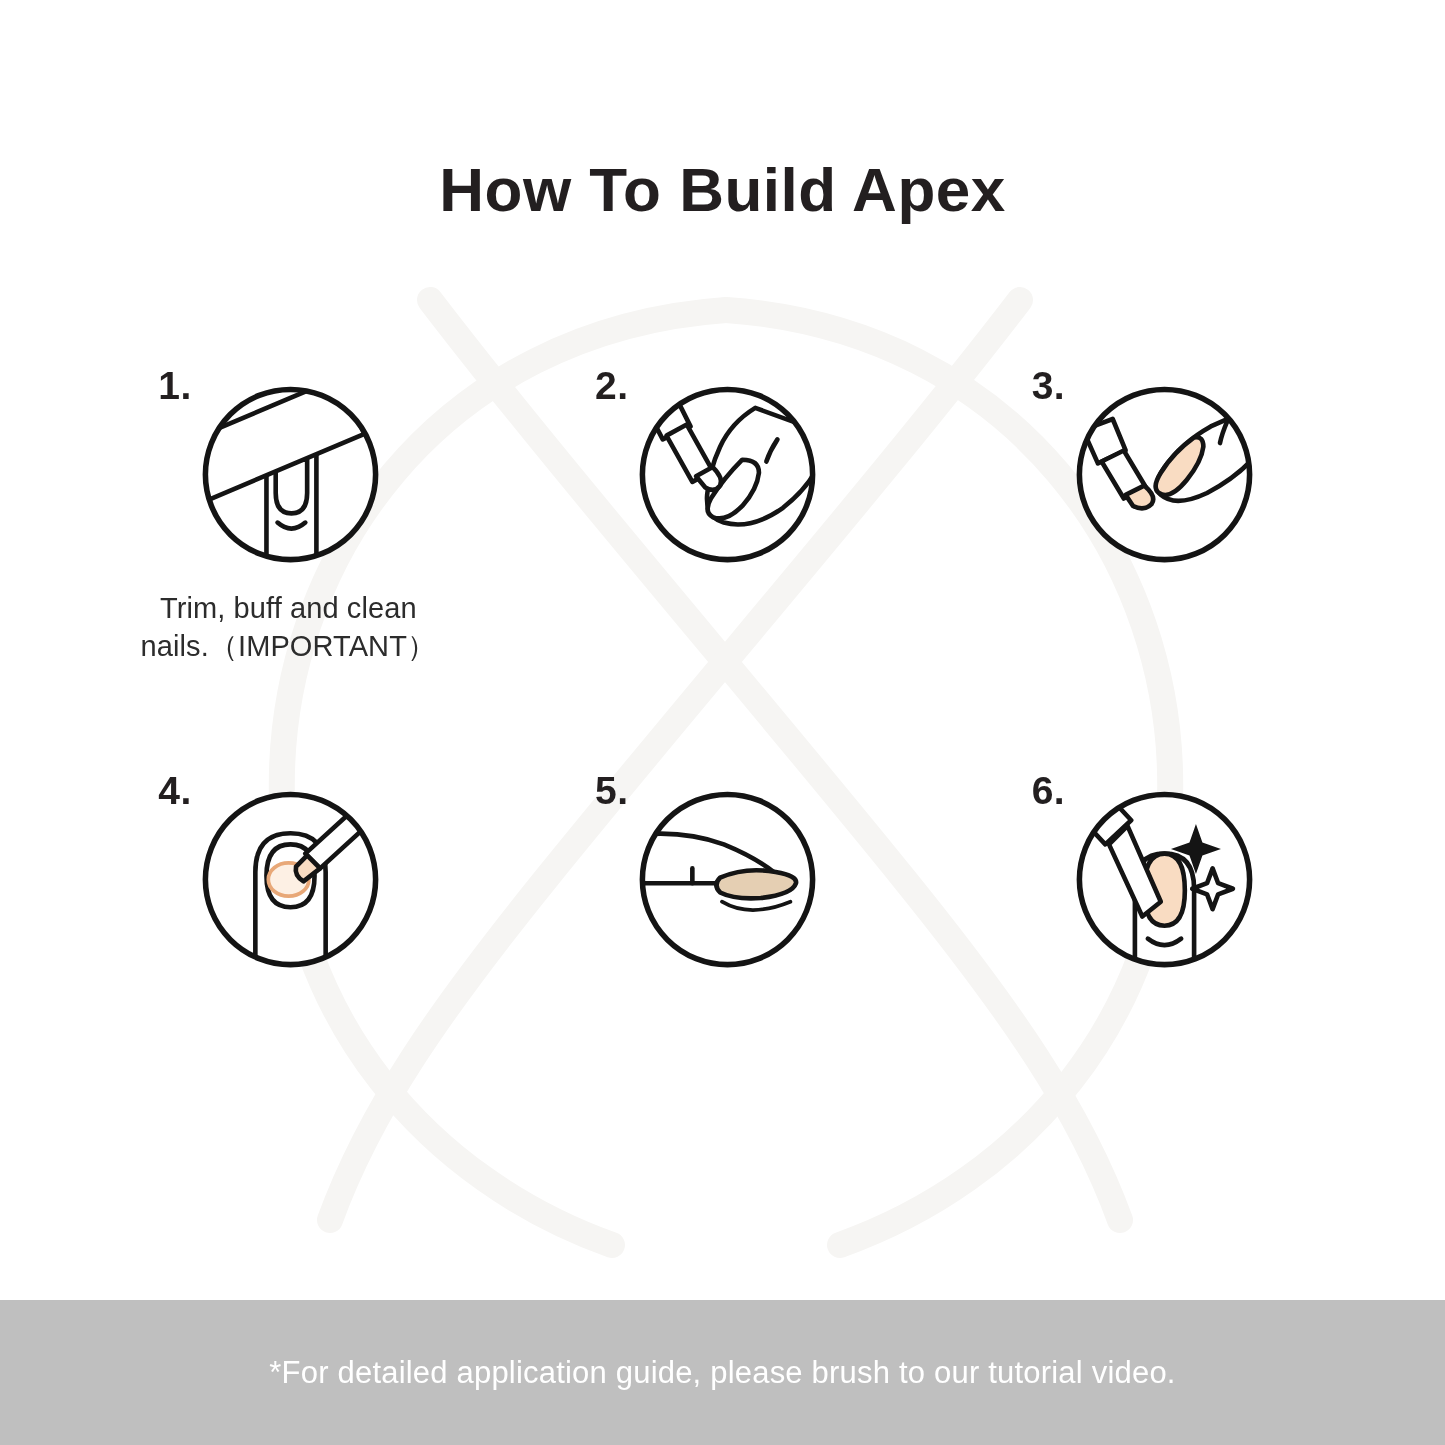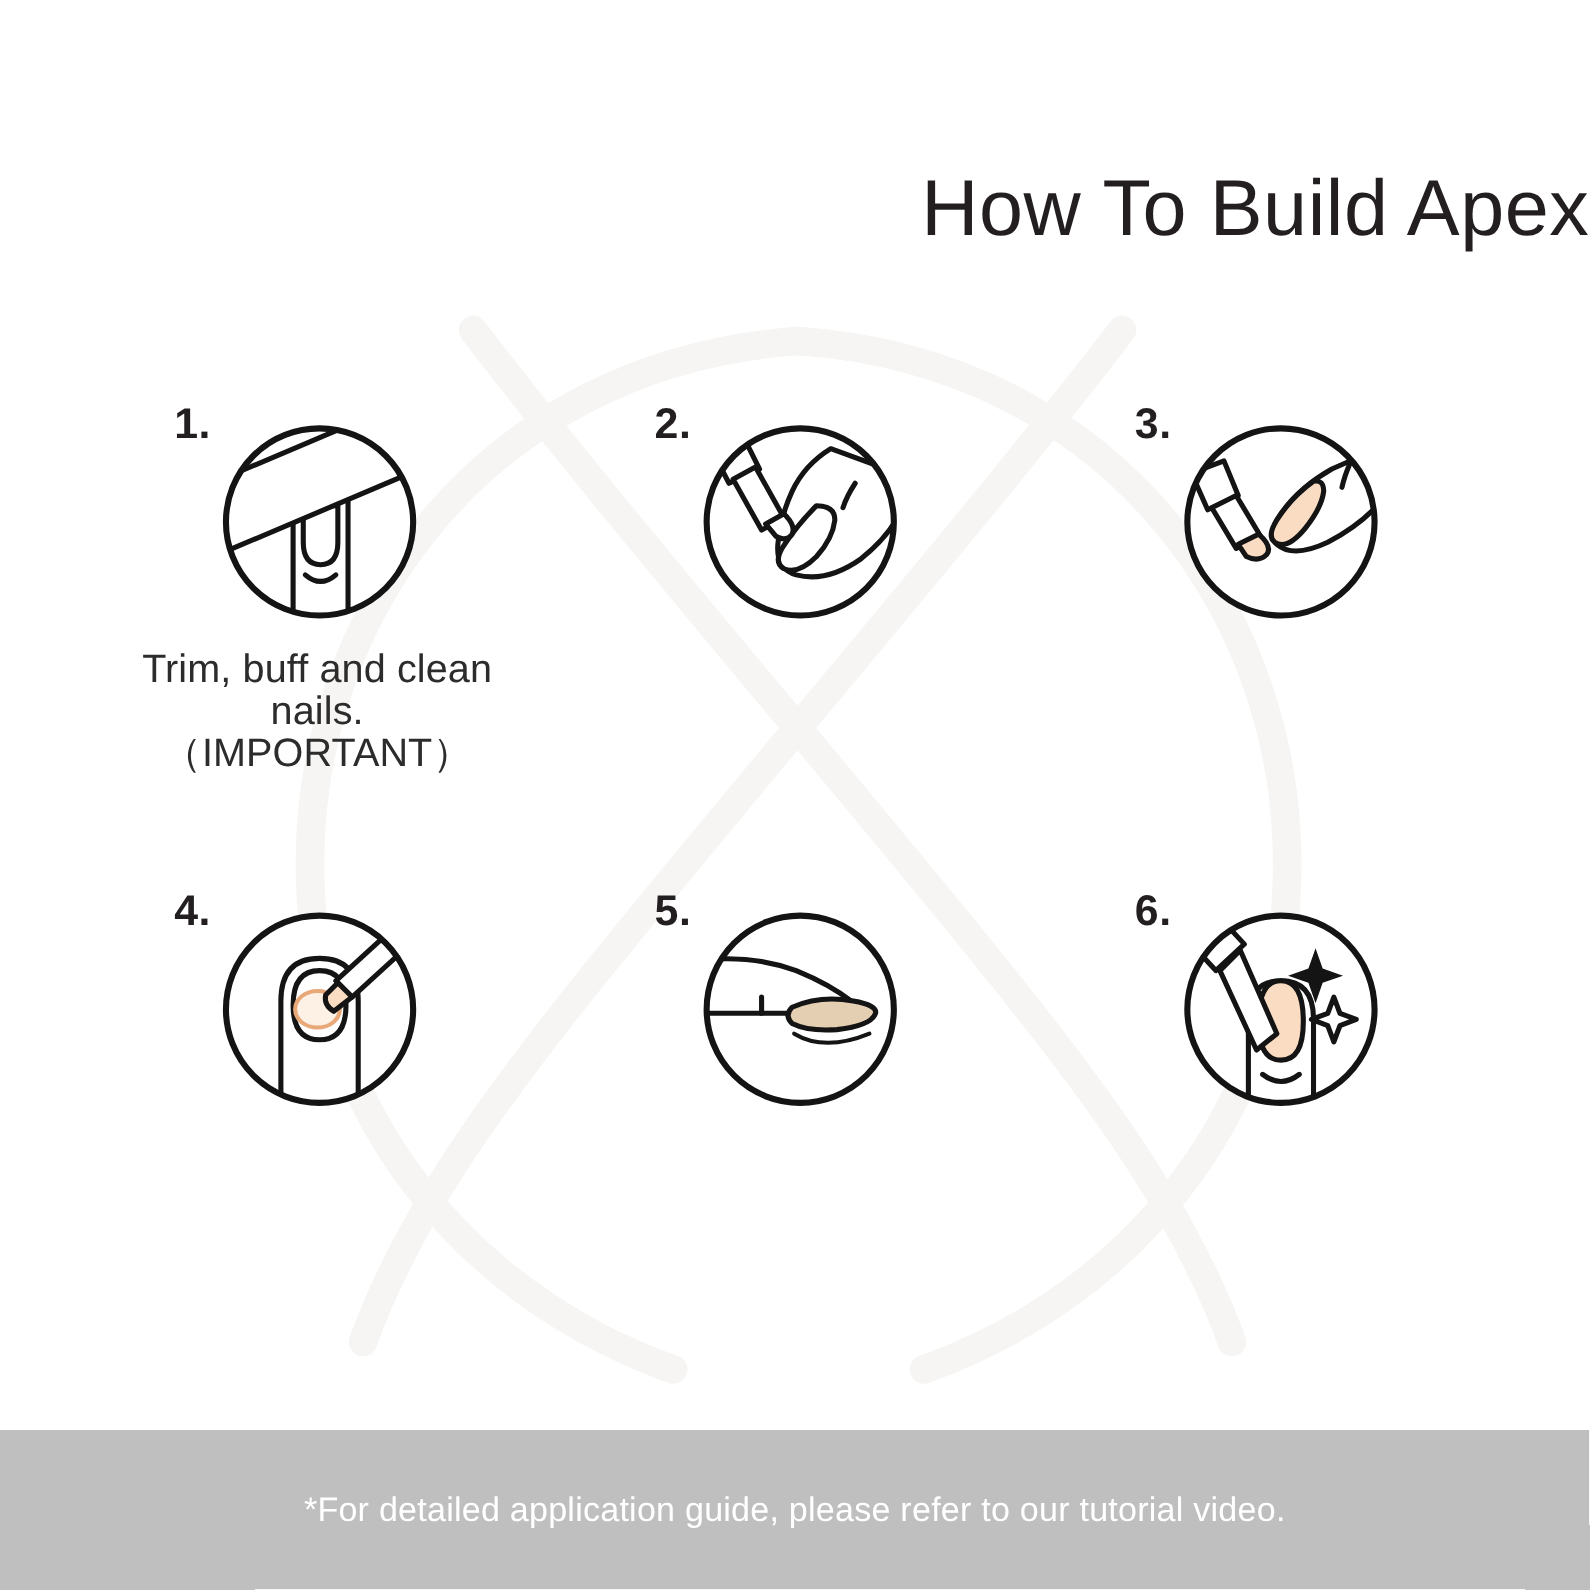--- a/index.html
+++ b/index.html
@@ -26,24 +26,24 @@
     pointer-events: none;
     z-index: 0;
   }
 
   
   #title {
     position: absolute;
     left: 0;
     top: 140px;
     width: 1445px;
-    text-align: right;
-    font-size: 72px;
+    text-align: center;
+    font-size: 62px;
     line-height: 100px;
-    font-weight: normal;
+    font-weight: bold;
     letter-spacing: 0.5px;
     color: #231f20;
     z-index: 3;
     white-space: nowrap;
   }
 
   
   #grid {
     position: absolute;
     left: 70px;
@@ -81,21 +81,21 @@
     position: absolute;
     left: 60px;
     top: 22px;
     width: 185px;
     height: 185px;
   }
   .step-caption {
     margin-top: 14px;
     width: 350px;
     text-align: center;
-    font-size: 36px;
+    font-size: 29px;
     line-height: 38px;
     color: #2c2c2c;
     letter-spacing: 0.1px;
     white-space: pre-line;
   }
 
   
   #footer {
     position: absolute;
     left: 0;
@@ -296,16 +296,16 @@
             <path d="M152 88 L158 104 L174 110 L158 116 L152 132 L146 116 L130 110 L146 104 Z" fill="#ffffff" stroke="#141414" stroke-width="5" stroke-linejoin="round"></path>
           </g>
           <circle cx="100" cy="100" r="92" fill="none" stroke="#141414" stroke-width="6"></circle>
         </svg>
       </div>
     </div>
 
   </div>
 
   <div id="footer">
-    <div id="footer-text">*For detailed application guide, please refer to our tutorial video.</div>
+    <div id="footer-text">*For detailed application guide, please brush to our tutorial video.</div>
   </div>
 
 </div>
 
 </body></html>

